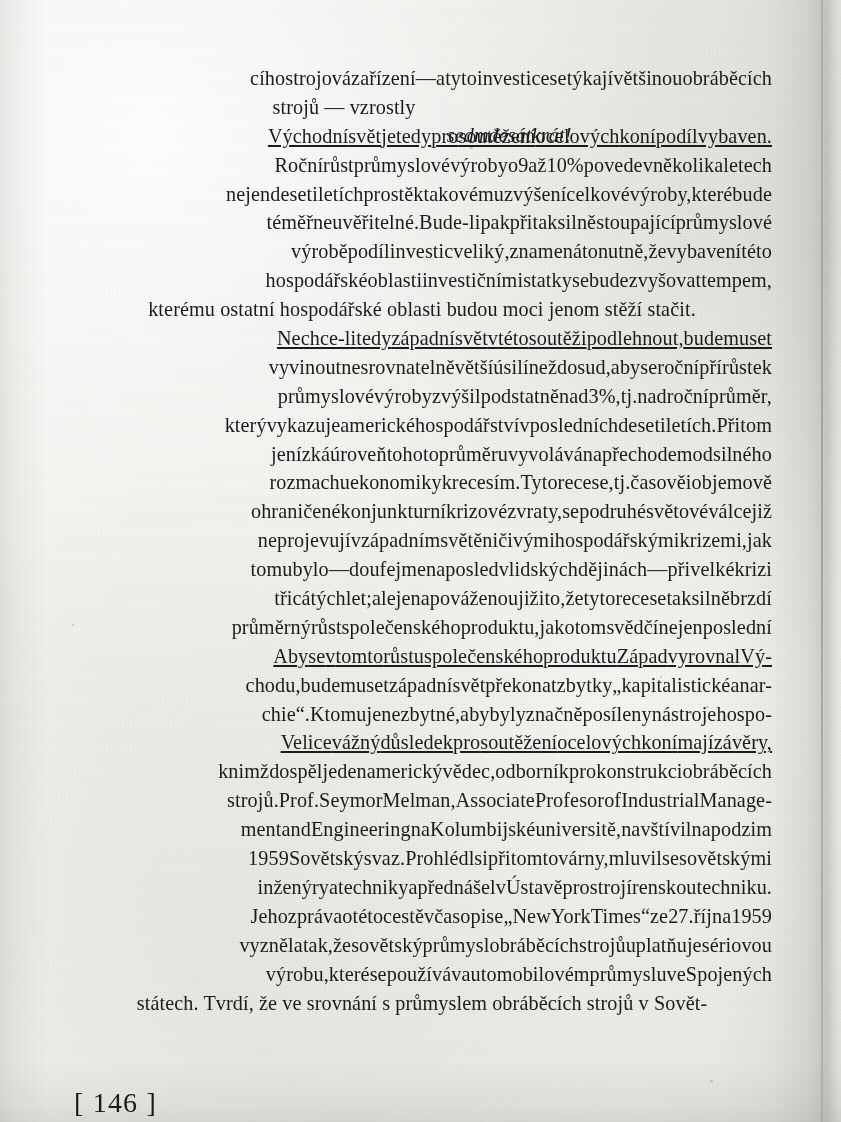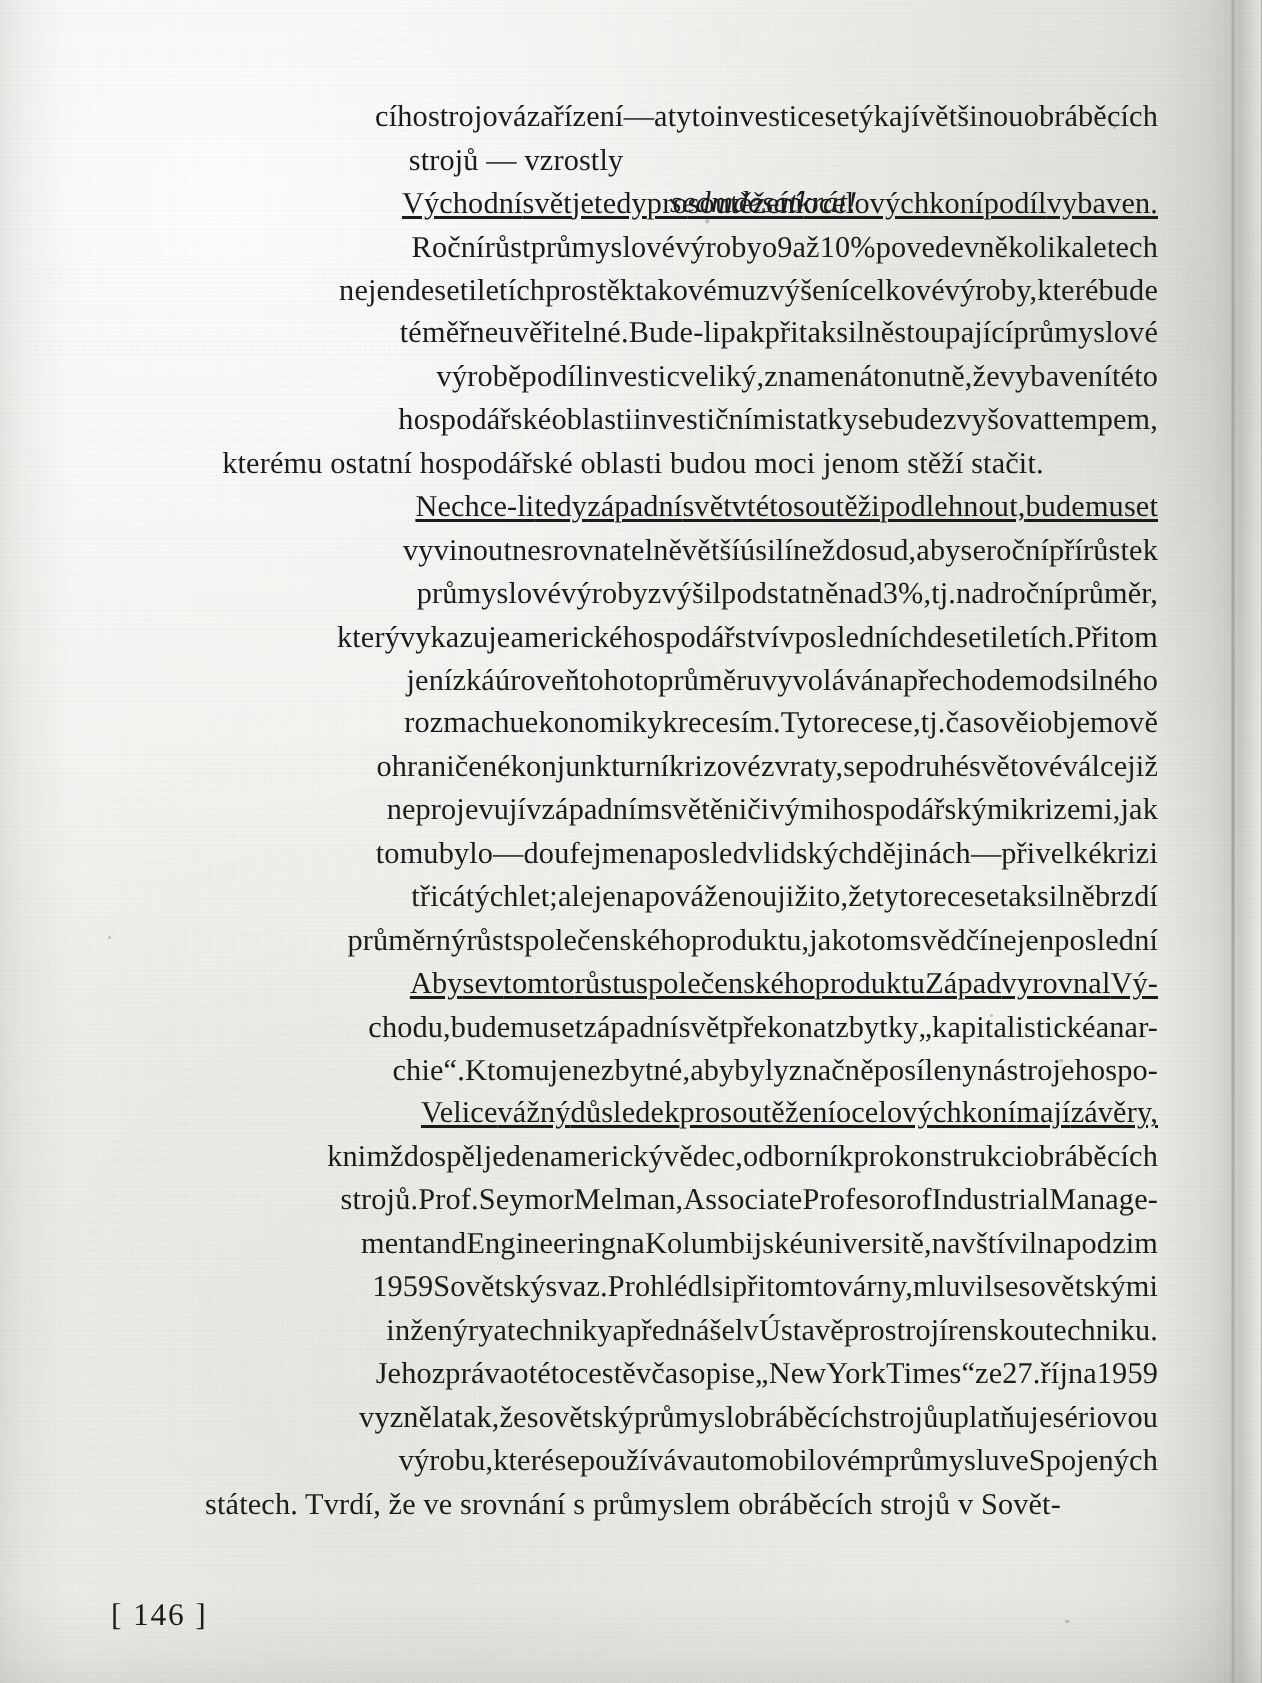--- a/index.html
+++ b/index.html
@@ -111,22 +111,22 @@
   .line.last .w + .w { margin-left: 0.30em; margin-top: 28px; }
 
   .line.indent { padding-left: 28px; text-decoration: underline; }
 
   .w { display: inline-block; }
   .it { font-style: italic; }
 
   .folio {
     position: absolute;
     left: 74px;
-    top: 1064px;
-    font-size: 21px;
+    top: 1087px;
+    font-size: 28px;
     letter-spacing: 1.2px;
     color: #1b1b1b;
   }
 
   
   .speck {
     position: absolute;
     background: rgba(80,80,75,0.30);
     border-radius: 50%;
     pointer-events: none;

